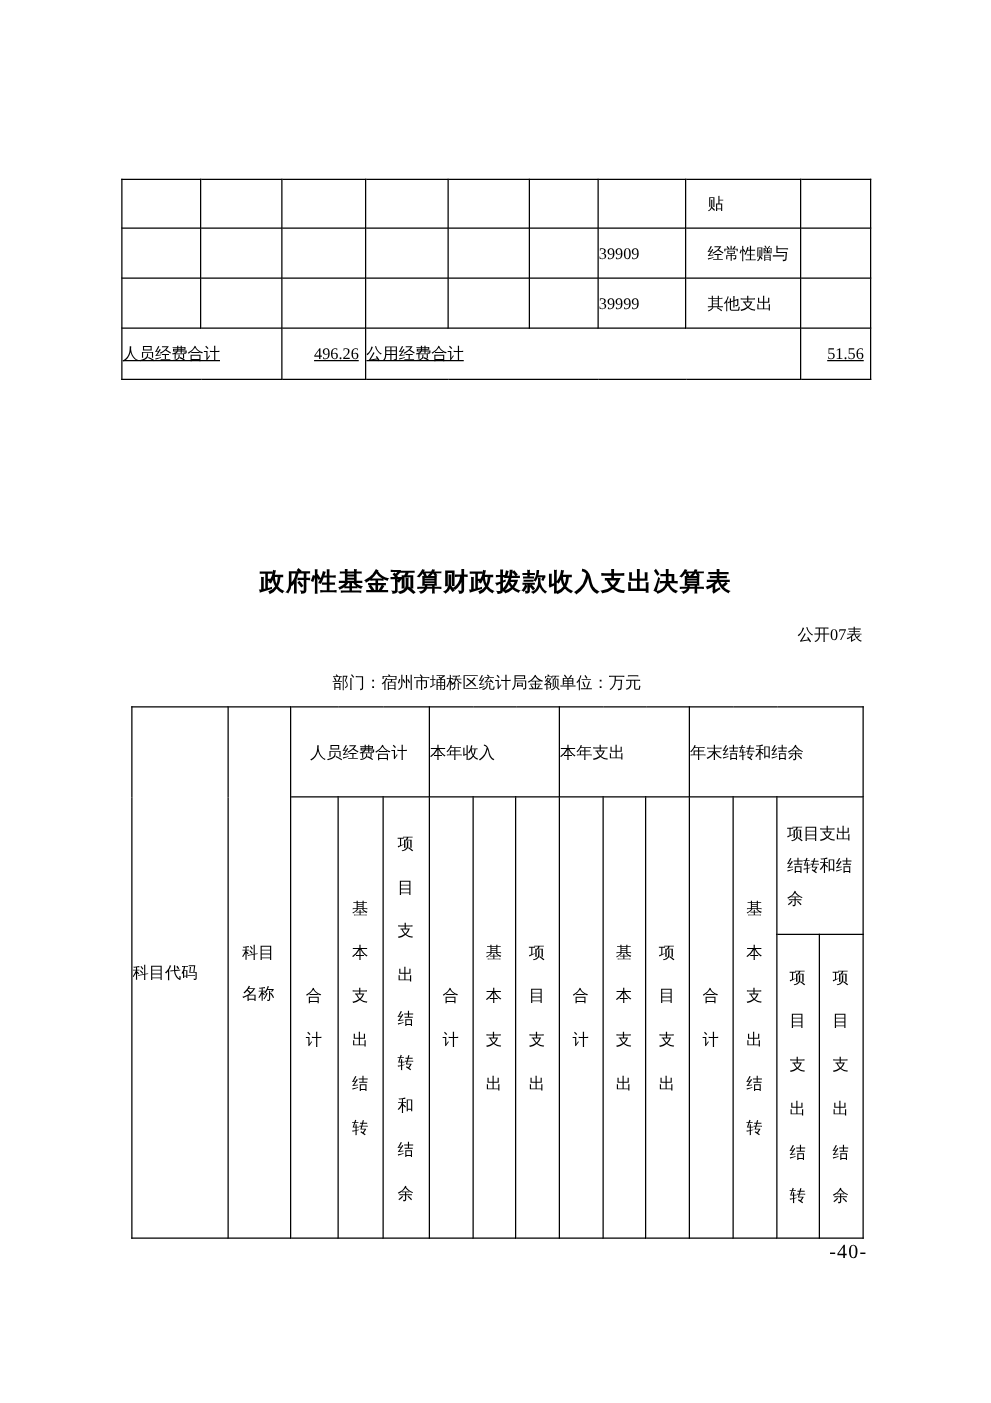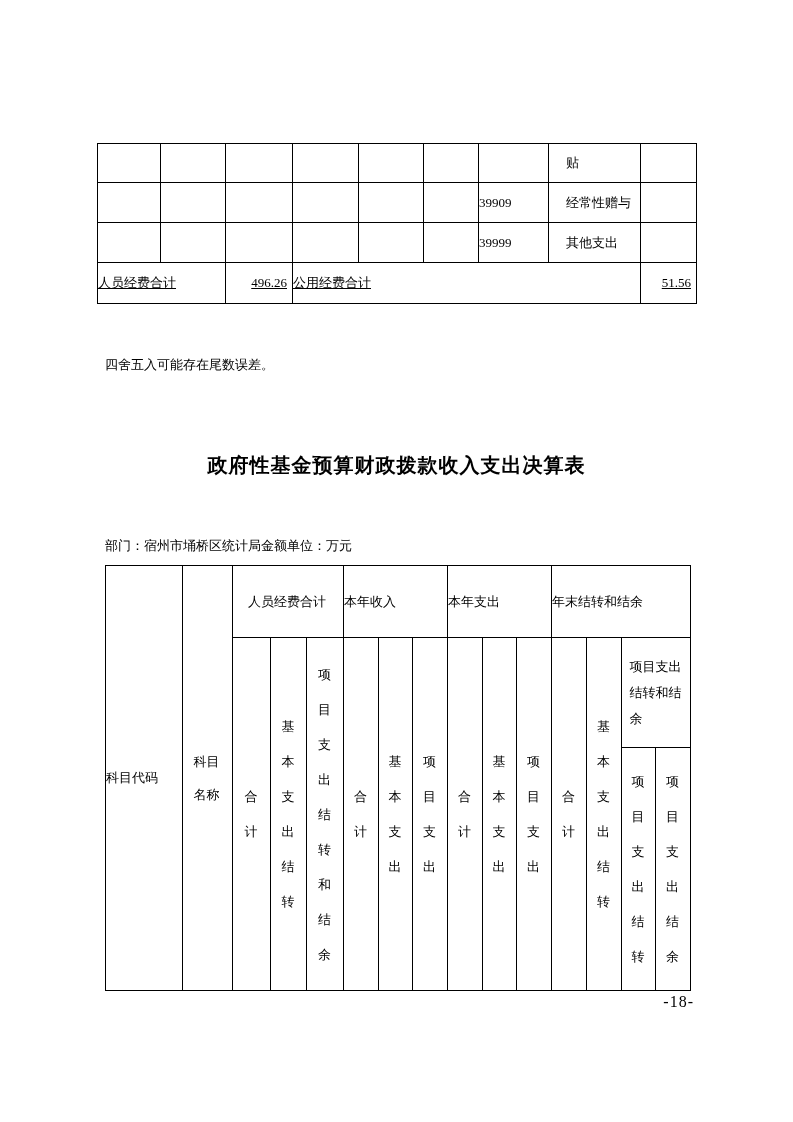--- a/index.html
+++ b/index.html
@@ -14,22 +14,22 @@
   .ttable .num{text-align:right;padding-right:5px;}
   tr.h39{height:39px;} tr.h40{height:40px;} tr.h41{height:41px;text-decoration:underline;}
   
   .note{position:absolute;left:105px;right:100px;top:347px;font-size:13px;text-align:justify;}
   .note div{line-height:36px;}
   
   .title{position:absolute;left:0;right:0;top:452px;text-align:center;
          font-family:Liberation Serif, serif;
          font-weight:700;font-size:20px;letter-spacing:1px;}
   .tableno{position:absolute;left:97px;right:103px;top:499px;text-align:right;font-size:13px;}
-  .deptline{position:absolute;left:105px;right:103px;top:537px;font-size:13px;
-            display:flex;justify-content:flex-start;}
+  .deptline{position:absolute;left:89px;right:103px;top:537px;font-size:13px;
+            display:flex;justify-content:center;}
   
   .mtable{position:absolute;left:105px;top:565px;width:585px;}
   tr.g1{height:72px;} tr.g2{height:110px;} tr.g3{height:243px;}
   .v{width:14px;margin:0 auto;word-break:break-all;line-height:35px;font-size:13px;}
   .wrap2{width:28px;margin:0 auto;word-break:break-all;line-height:33px;}
   .gwrap{width:80px;margin:0 auto;word-break:break-all;line-height:27px;}
   .swrap{width:53px;margin:0 auto;word-break:break-all;line-height:26px;}
   .pageno{position:absolute;right:99px;top:993px;font-size:16px;letter-spacing:1px;}
 </style>
 </head>
@@ -86,24 +86,24 @@
       <tr class="h41">
         <td colspan="2">人员经费合计</td>
         <td class="num">496.26</td>
         <td colspan="5">公用经费合计</td>
         <td class="num">51.56</td>
       </tr>
     </tbody>
   </table>
 
   <div class="note">
-    <div>四舍五入可能存在尾数误差。</div>
   </div>
 
   <div class="title">政府性基金预算财政拨款收入支出决算表</div>
+  <div class="tableno">公开07表</div>
   <div class="deptline">
     <span>部门：宿州市埇桥区统计局</span>
     <span>金额单位：万元</span>
   </div>
 
   <table class="mtable">
     <colgroup>
       <col style="width:77px">
         <col style="width:50px">
       <col style="width:38px">
@@ -175,15 +175,15 @@
         <td>
           <div class="v">项目支出结转</div>
         </td>
         <td>
           <div class="v">项目支出结余</div>
         </td>
       </tr>
     </tbody>
   </table>
 
-  <div class="pageno">-18-</div>
+  <div class="pageno">-40-</div>
 
 </div>
 
 </body></html>

